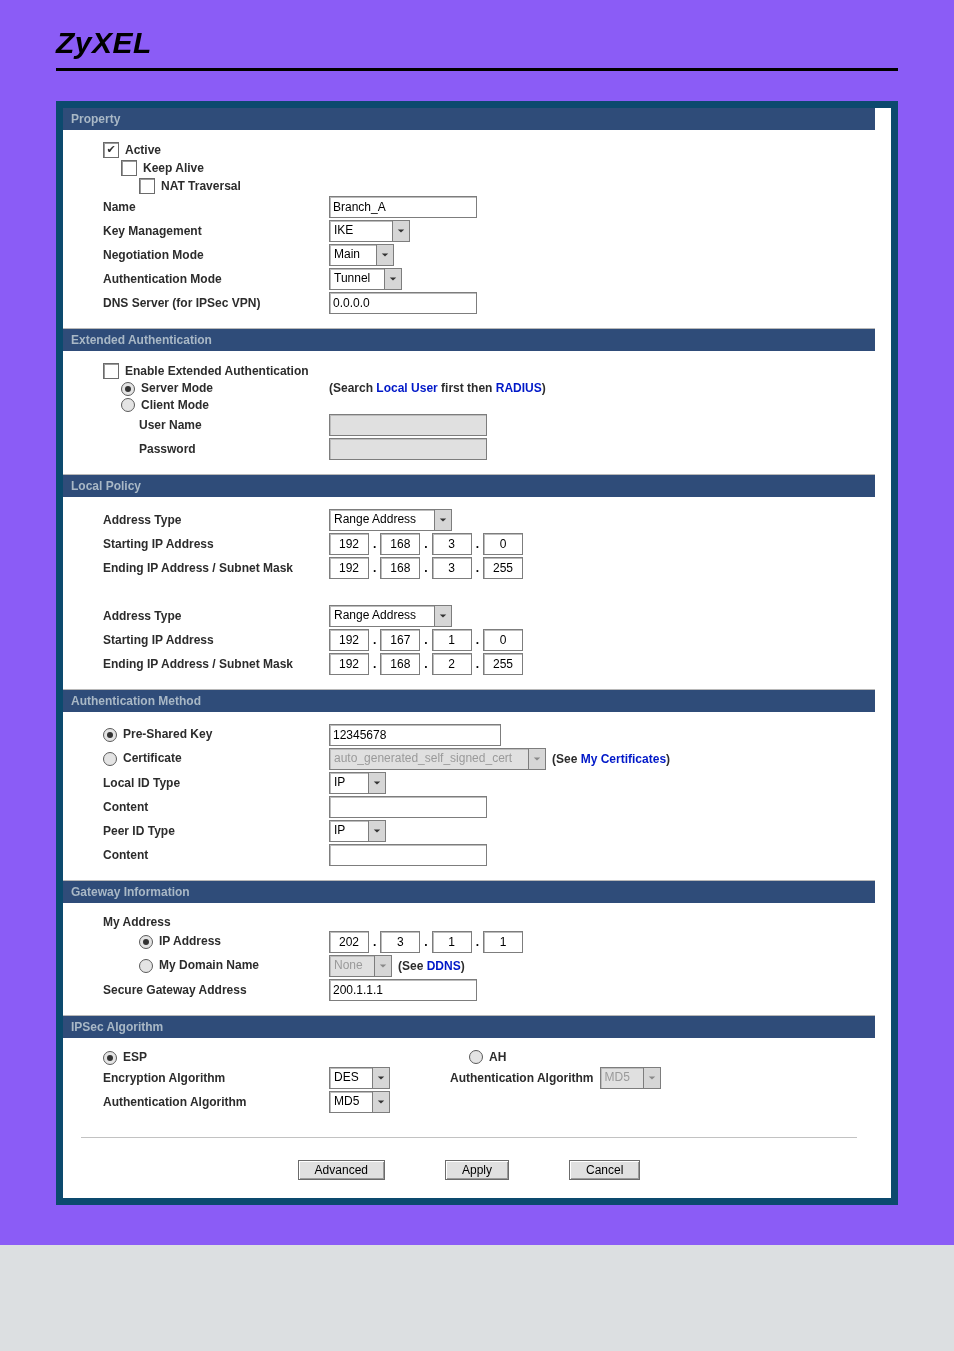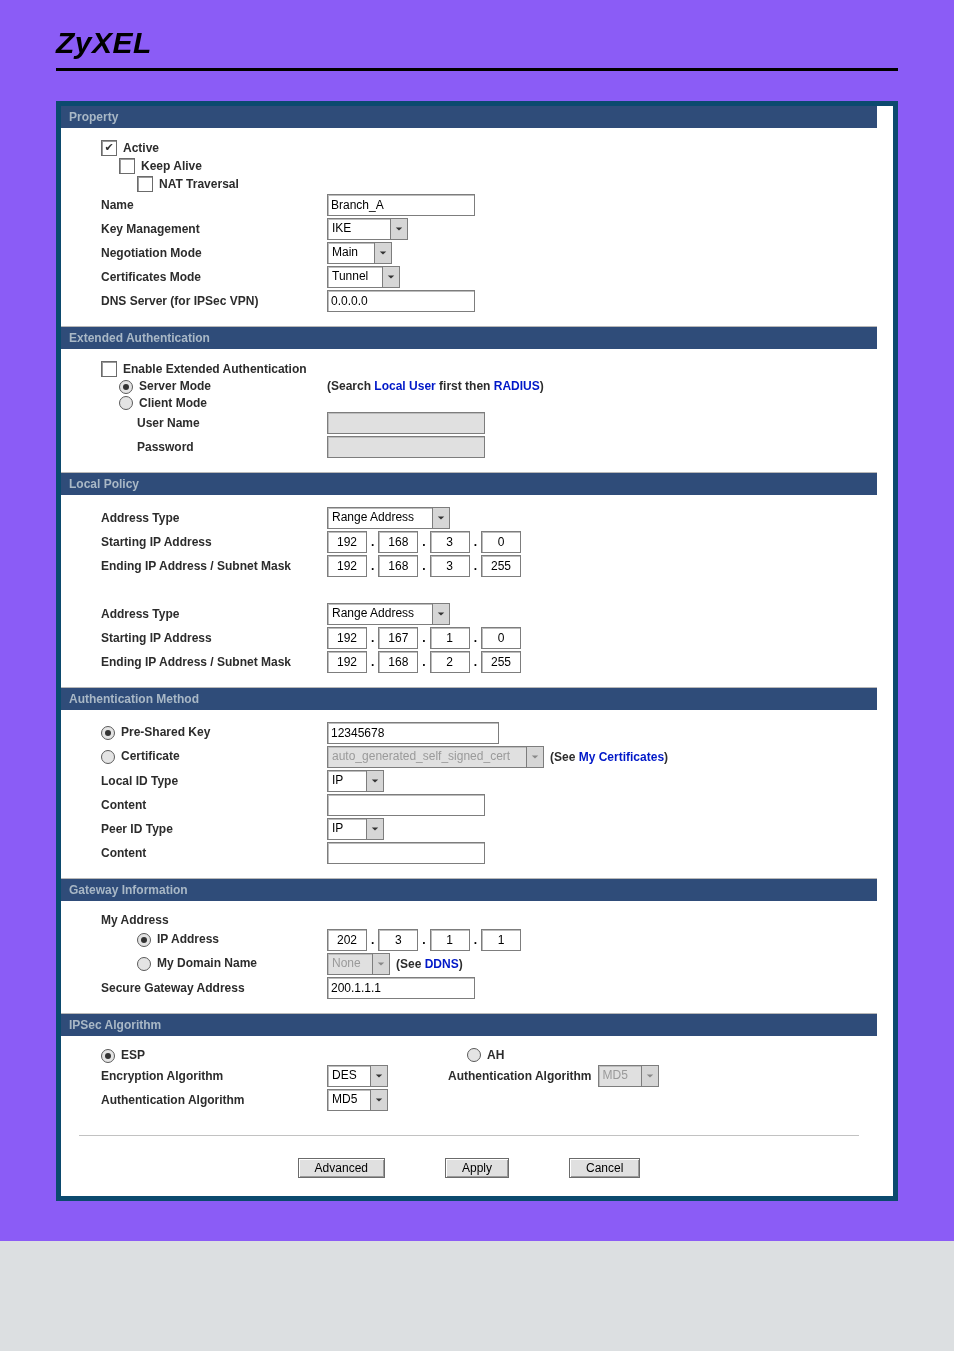--- a/index.html
+++ b/index.html
@@ -1,20 +1,20 @@
 <!DOCTYPE html>
 <html><head>
 <meta charset="utf-8">
 <style>
   html,body{margin:0;padding:0;background:#dcdfe1;font-family:Arial,Helvetica,sans-serif;font-size:12px;color:#000;}
   .page{width:954px;margin:0 auto;background:#8b5cf6;padding:26px 56px 40px 56px;box-sizing:border-box;}
   .brand-wrap{margin-bottom:8px;}
   .brand{font:italic 900 30px Arial,Helvetica,sans-serif;letter-spacing:0.5px;color:#000;}
   .hr-strong{border:0;border-top:3px solid #000;margin:0 0 30px 0;}
-  .panel{background:#fff;border:5px solid #0c4a6e;padding:0 16px 14px 0;}
+  .panel{background:#fff;border:7px solid #0c4a6e;padding:0 16px 14px 0;}
   .section-bar{background:#2f4c79;color:#a9b8c6;font-weight:bold;font-size:12px;padding:4px 8px;border-top:1px solid #b8b8b8;}
   .section-bar.first{border-top:none;}
   .section-body{padding:10px 10px 12px 28px;}
   .row{display:flex;align-items:center;margin:2px 12px;}
   .label{width:226px;color:#2c2c2c;font-weight:bold;font-size:12px;}
   .label.shallow{font-weight:bold;}
   .indent1{padding-left:18px;}
   .indent2{padding-left:36px;}
   .chk{width:14px;height:14px;background:#fff;border:1px solid #6b6b6b;display:inline-block;margin-right:6px;vertical-align:middle;box-shadow:inset 1px 1px 0 #9a9a9a;}
   .chk.checked::after{content:"✔";display:block;font-size:11px;line-height:12px;color:#333;text-align:center;}
@@ -83,21 +83,21 @@
       <span class="select">
             <span class="seltext" style="min-width:38px">Main</span>
             <span class="selarrow">
               <svg viewBox="0 0 10 10">
                 <path d="M1 3 L5 7 L9 3 Z" fill="#333"></path>
               </svg>
             </span>
           </span>
     </div>
     <div class="row">
-          <span class="label">Certificates Mode</span>
+          <span class="label">Authentication Mode</span>
       <span class="select">
             <span class="seltext" style="min-width:46px">Tunnel</span>
             <span class="selarrow">
               <svg viewBox="0 0 10 10">
                 <path d="M1 3 L5 7 L9 3 Z" fill="#333"></path>
               </svg>
             </span>
           </span>
     </div>
     <div class="row">

